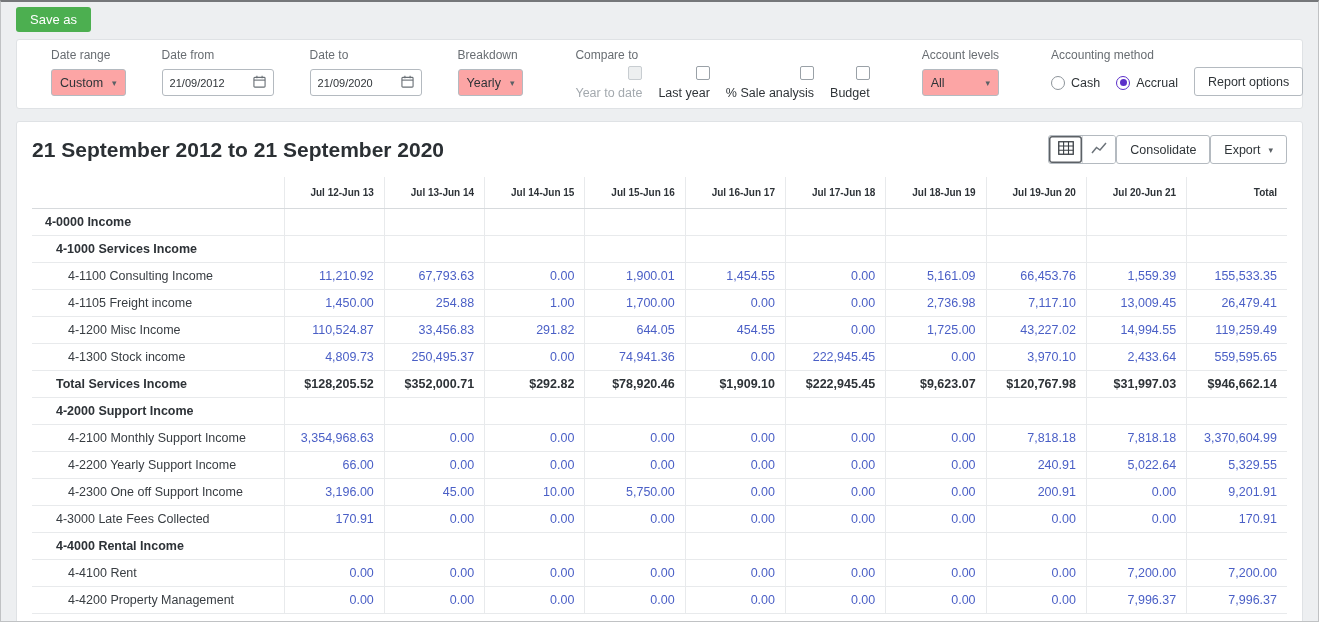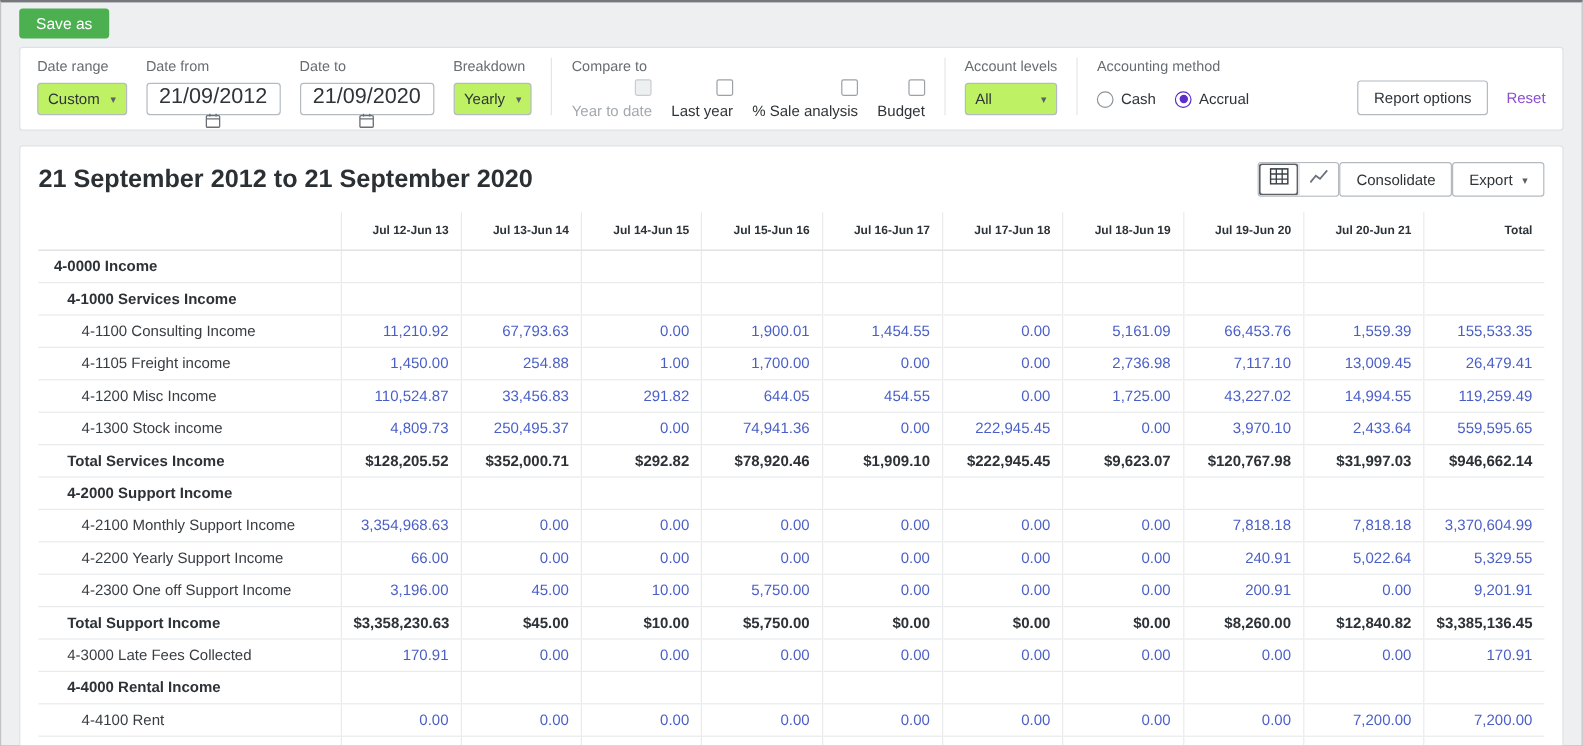--- a/index.html
+++ b/index.html
@@ -18,32 +18,32 @@
   .btn-green {
     background: var(--green-button,#4caf50); color:#fff; border:none; border-radius:3px;
     padding:5px 14px; font-size:13px; font-family:inherit; cursor:pointer;
   }
   
   .filter-card {
     background:#fff; border:1px solid #dfe2e5; border-radius:3px;
     margin:0 15px; padding:8px 14px 12px;
     display:flex; align-items:flex-start; gap:16px;
   }
-  .fgroup { display:flex; flex-direction:column; gap:7px; }
+  .fgroup { display:flex; flex-direction:column; gap:7px;margin-left:20px; }
   .flabel { font-size:12px; color:#686d72; white-space:nowrap; }
   .selectbox {
     display:inline-flex; align-items:center; justify-content:space-between; gap:9px;
     border:1px solid #b4bac0; border-radius:3px; height:27px; padding:0 8px;
-    font-size:12.5px; color:#2f3438; background:#bef264; cursor:pointer; white-space:nowrap;
+    font-size:12.5px; color:#2f3438; background:#fca5a5; cursor:pointer; white-space:nowrap;
   }
   .chev { font-size:9px; color:#5a6065; }
   .datebox {
     display:inline-flex; align-items:center; justify-content:space-between;
     border:1px solid #b4bac0; border-radius:3px; height:27px; padding:0 7px;
-    font-size:18px; color:#2f3438; width:112px; background:#fff; cursor:text;flex-direction:column;
+    font-size:11px; color:#2f3438; width:112px; background:#fff; cursor:text;
   }
   .vdiv { width:1px; background:#e3e6e9; align-self:stretch; }
   .checks, .radios { display:flex; align-items:center; gap:16px; height:27px; }
   .chk { display:flex; align-items:flex-end; gap:6px; font-size:12.5px; color:#2f3438; cursor:pointer; white-space:nowrap;flex-direction:column; }
   .chk .box { width:14px; height:14px; border:1px solid #9aa1a7; border-radius:2px; background:#fff; flex:none; }
   .chk.disabled { color:#a3a9ae; cursor:default; }
   .chk.disabled .box { background:#edeff0; border-color:#c8cdd1; }
   .radio { display:flex; align-items:center; gap:6px; font-size:12.5px; color:#2f3438; cursor:pointer; white-space:nowrap; }
   .rdot { width:14px; height:14px; border:1px solid #8d949a; border-radius:50%; background:#fff; position:relative; flex:none; }
   .radio.selected .rdot { border-color: var(--accent-purple,#5b2fc9); }
@@ -383,33 +383,20 @@
           <td class="val detail">45.00</td>
           <td class="val detail">10.00</td>
           <td class="val detail">5,750.00</td>
           <td class="val detail">0.00</td>
           <td class="val detail">0.00</td>
           <td class="val detail">0.00</td>
           <td class="val detail">200.91</td>
           <td class="val detail">0.00</td>
           <td class="val detail">9,201.91</td>
         </tr>
-        <tr class="total">
-          <td class="label ind-2">Total Support Income</td>
-          <td class="val">$3,358,230.63</td>
-          <td class="val">$45.00</td>
-          <td class="val">$10.00</td>
-          <td class="val">$5,750.00</td>
-          <td class="val">$0.00</td>
-          <td class="val">$0.00</td>
-          <td class="val">$0.00</td>
-          <td class="val">$8,260.00</td>
-          <td class="val">$12,840.82</td>
-          <td class="val">$3,385,136.45</td>
-        </tr>
         <tr class="detail">
           <td class="label ind-2">4-3000 Late Fees Collected</td>
           <td class="val detail">170.91</td>
           <td class="val detail">0.00</td>
           <td class="val detail">0.00</td>
           <td class="val detail">0.00</td>
           <td class="val detail">0.00</td>
           <td class="val detail">0.00</td>
           <td class="val detail">0.00</td>
           <td class="val detail">0.00</td>

